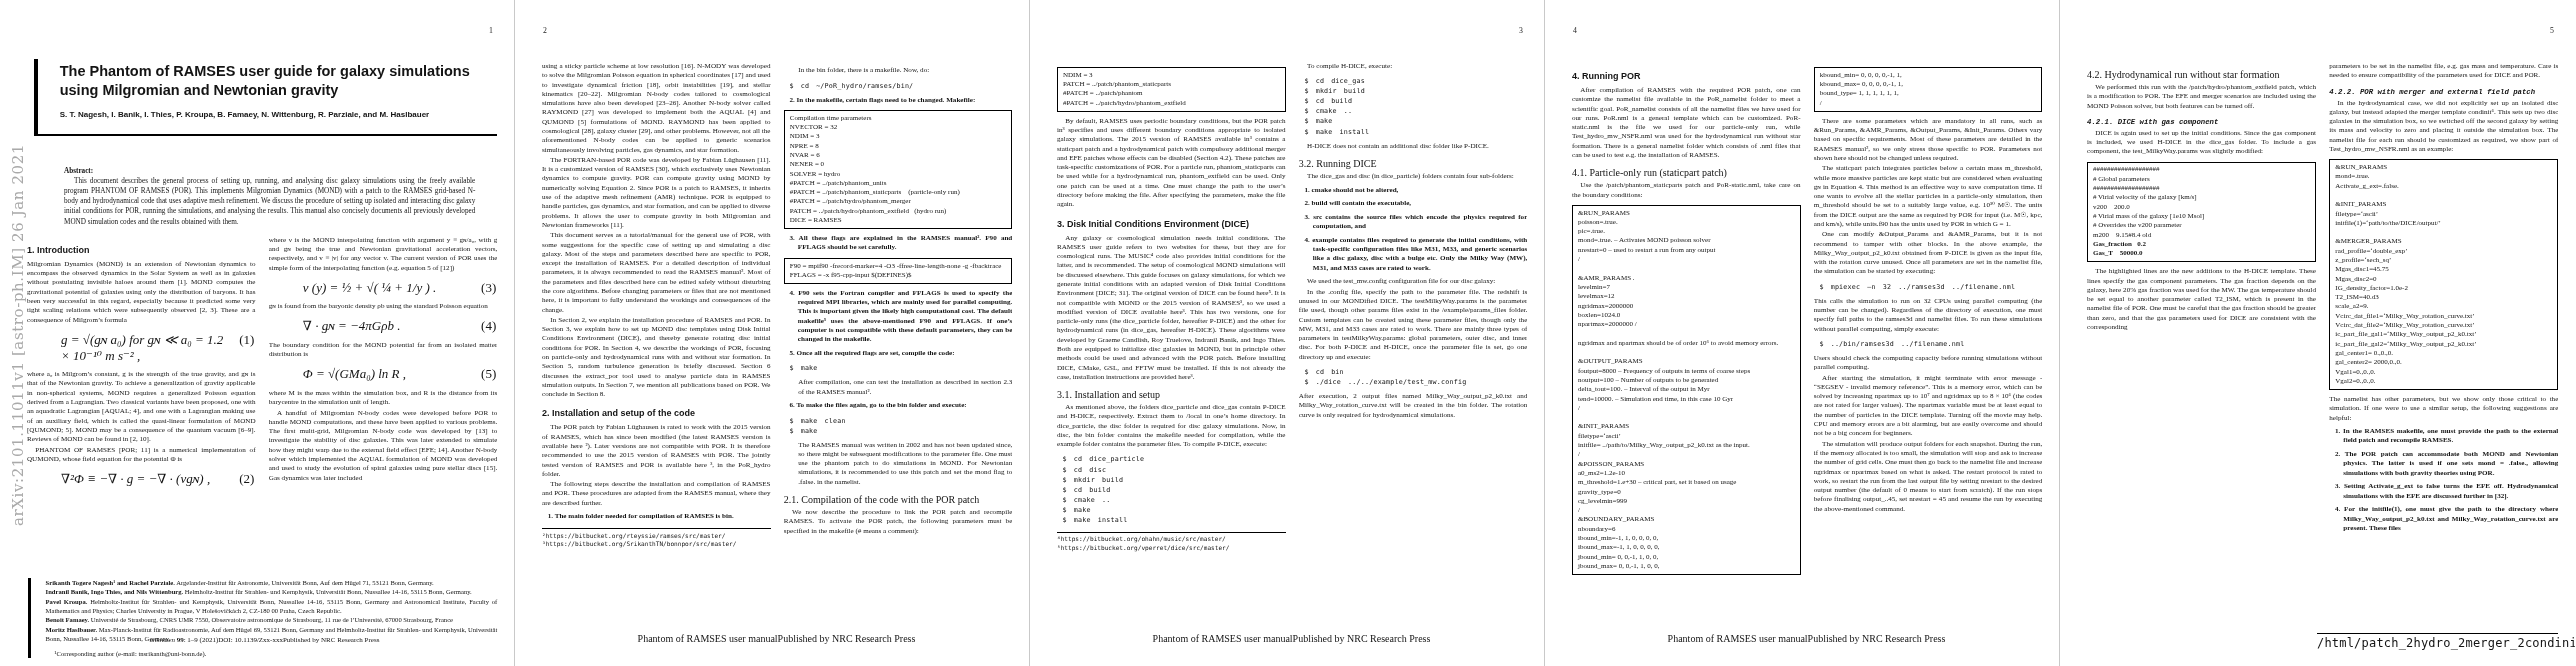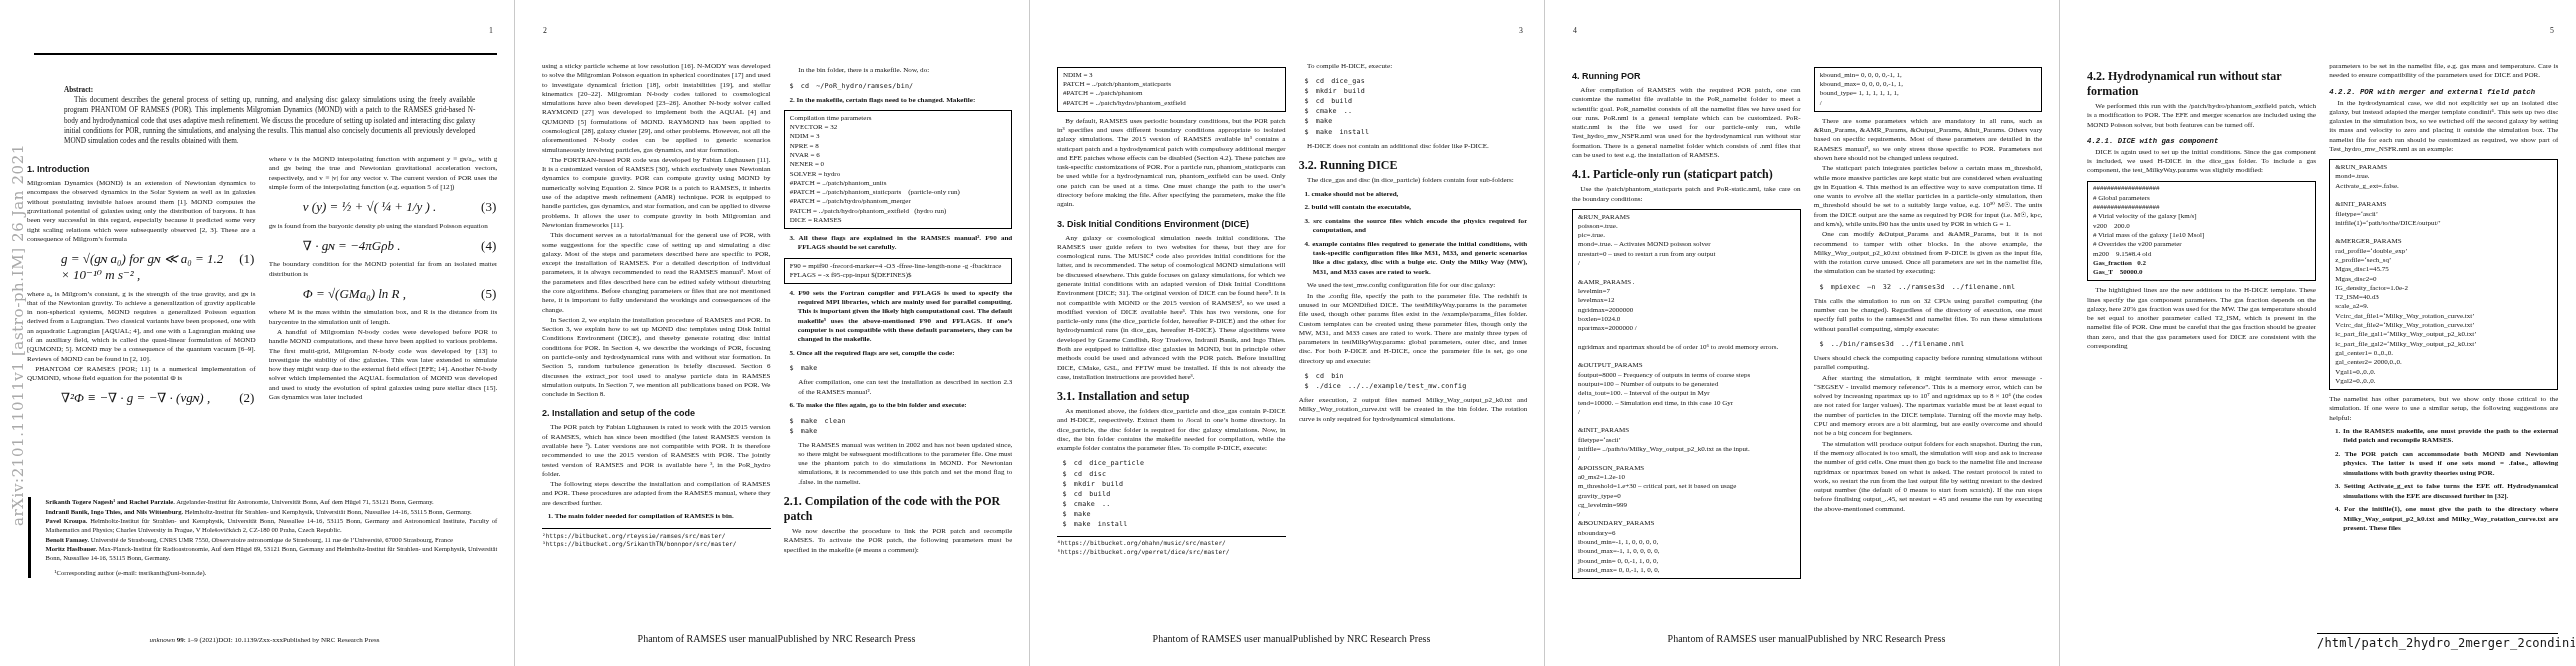--- a/index.html
+++ b/index.html
@@ -35,21 +35,21 @@
 
   
   .cols{display:flex;gap:13.3px;margin-top:9px;}
   .cols.tall{height:550px;overflow:hidden;}
   .cols.p1{height:333px;overflow:hidden;}
   .col{flex:1 1 0;min-width:0;overflow:hidden;}
   .p{font-size:7.1px;line-height:1.31;text-align:justify;text-indent:8.3px;margin:0 0 1.1px 0;}
   .p.noind{text-indent:0;}
   .p.pind{padding-left:14.5px;text-indent:0;margin:4.4px 0;}
   .h1{font-family:"Liberation Sans",sans-serif;font-weight:bold;font-size:9px;margin:9px 0 5px;}
-  .h2{font-weight:bold;font-size:12px;margin:7.2px 0 2.8px;}
+  .h2{font-weight:normal;font-size:10px;margin:7.2px 0 2.8px;}
   .h3{font-weight:bold;font-style:italic;font-size:7.3px;margin:7.2px 0 2.8px;font-family:Liberation Mono, monospace;}
   .eq{position:relative;font-style:italic;font-size:13px;margin:6.7px 0;padding-right:24.5px;padding-left:34px;}
   .eq-num{position:absolute;right:1.1px;top:0;font-style:normal;}
   .codebox{border:0.9px solid #000;padding:2.8px 5px;margin:5px 0;font-size:7px;line-height:1.33;}
   .codeline{white-space:pre-wrap;}
   .codeline.b{font-weight:bold;}
   .codeline.wrap{text-align:justify;}
   .cmd{font-family:"DejaVu Sans Mono","Liberation Mono",monospace;font-size:6.7px;
        margin:5px 0 5px 5.6px;line-height:1.5;word-spacing:2.8px;letter-spacing:0.2px;}
   .li{font-size:7.1px;line-height:1.31;text-align:justify;margin:4.4px 0;
@@ -61,20 +61,24 @@
       font-size:12px;letter-spacing:0.2px;}
 </style>
 </head>
 <body>
 
 <div id="sheet">
 
   <div class="page">
     <div class="pageno right">1</div>
     <div class="arxiv-stamp">arXiv:2101.11011v1  [astro-ph.IM]  26 Jan 2021</div>
+    <div class="titleblock">
+      <div class="title">The Phantom of RAMSES user guide for galaxy simulations using Milgromian and Newtonian gravity</div>
+      <div class="authors">S. T. Nagesh, I. Banik, I. Thies, P. Kroupa, B. Famaey, N. Wittenburg, R. Parziale, and M. Haslbauer</div>
+    </div>
     <div class="titlerule"></div>
     <div class="abstract">
       <span class="ab-label">Abstract:</span>
       <div class="ab-text">This document describes the general process of setting up, running, and analysing disc galaxy simulations using the freely available program PHANTOM OF RAMSES (POR). This implements Milgromian Dynamics (MOND) with a patch to the RAMSES grid-based N-body and hydrodynamical code that uses adaptive mesh refinement. We discuss the procedure of setting up isolated and interacting disc galaxy initial conditions for POR, running the simulations, and analysing the results. This manual also concisely documents all previously developed MOND simulation codes and the results obtained with them.</div>
     </div>
     <div class="cols p1">
       <div class="col">
           <div class="h1">1.  Introduction</div>
           <div class="p noind">Milgromian Dynamics (MOND) is an extension of Newtonian dynamics to encompass the observed dynamics in the Solar System as well as in galaxies without postulating invisible haloes around them [1]. MOND computes the gravitational potential of galaxies using only the distribution of baryons. It has been very successful in this regard, especially because it predicted some very tight scaling relations which were subsequently observed [2, 3]. These are a consequence of Milgrom’s formula</div>
           <div class="eq"><span class="eq-body">g  =  √(gɴ a₀)   for  gɴ ≪ a₀ = 1.2 × 10⁻¹⁰ m s⁻² ,</span><span class="eq-num">(1)</span></div>

